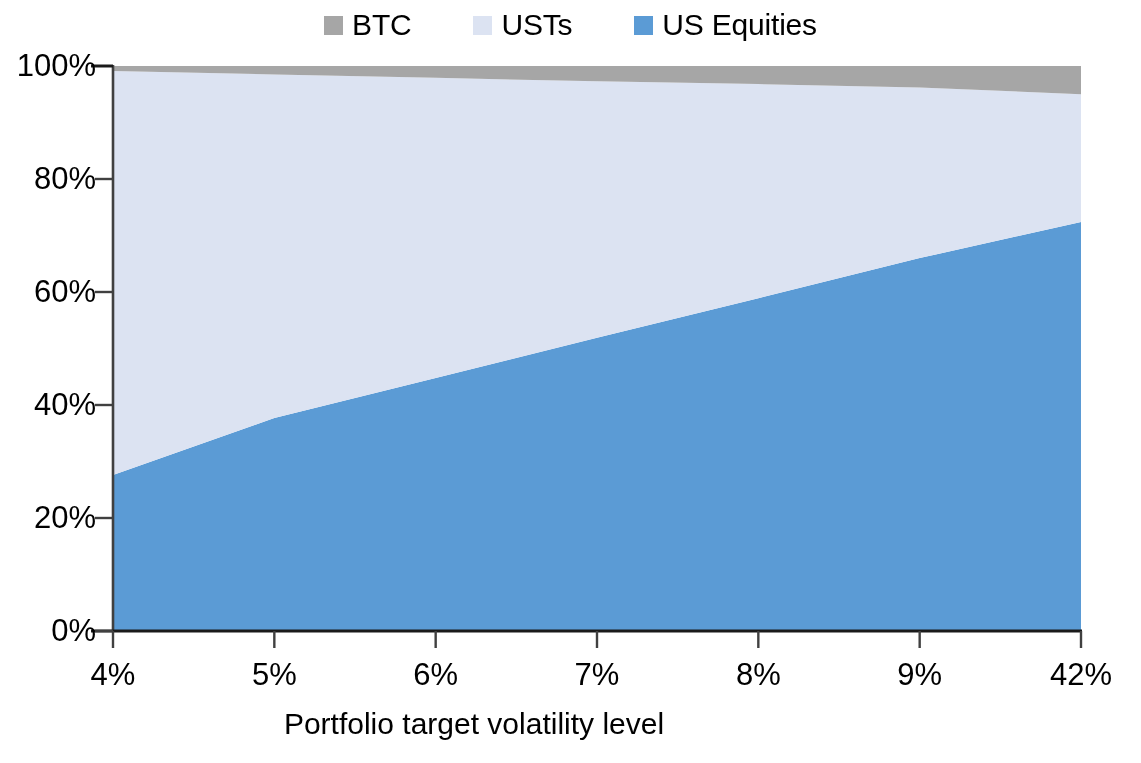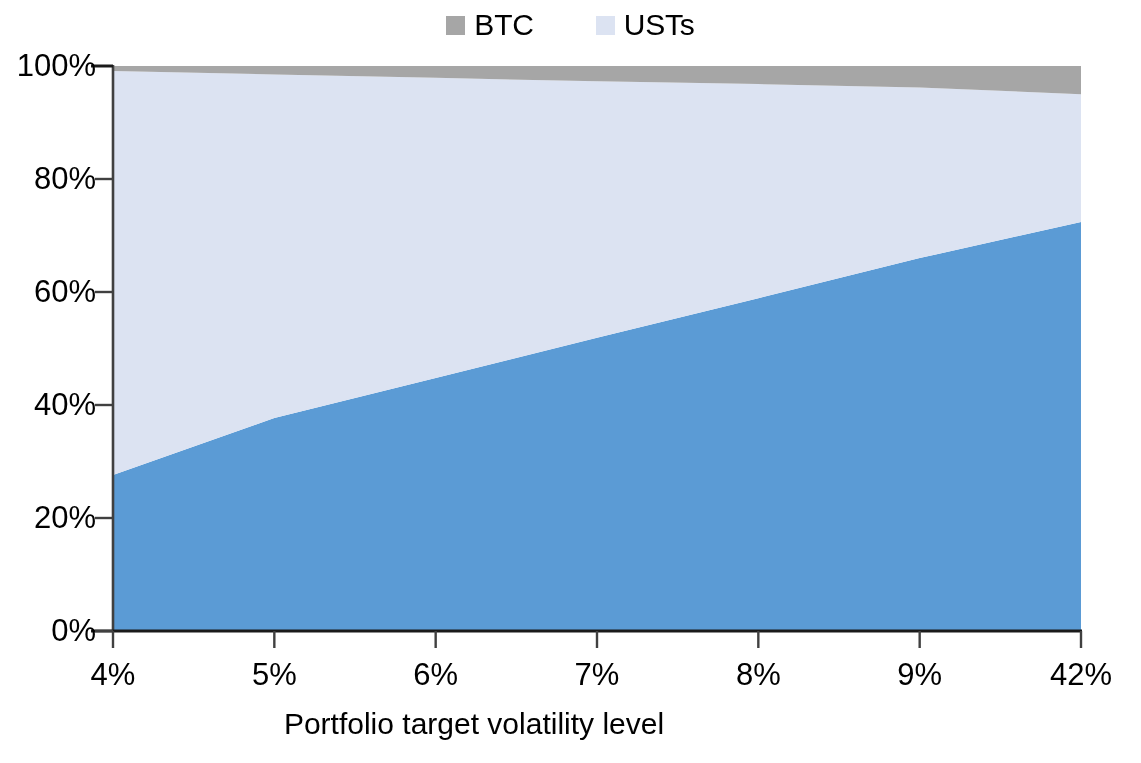--- a/index.html
+++ b/index.html
@@ -109,20 +109,24 @@
 
   <div class="legend">
     <div class="legend-item">
       <span class="legend-swatch" style="background:#A6A6A6"></span>
       <span class="legend-label">BTC</span>
     </div>
     <div class="legend-item">
       <span class="legend-swatch" style="background:#DCE3F2"></span>
       <span class="legend-label">USTs</span>
     </div>
+    <div class="legend-item">
+      <span class="legend-swatch" style="background:#5B9BD5"></span>
+      <span class="legend-label">US Equities</span>
+    </div>
   </div>
 
   <div class="plot-wrap">
     <svg class="plot" viewBox="0 0 1141 763" preserveAspectRatio="none">
 
       <g id="series-layers">
           <polygon points="113,475.05999999999995 274.3333333333333,417.995 435.66666666666663,377.88 597,337.765 758.3333333333333,298.21500000000003 919.6666666666667,258.09999999999997 1081,221.93999999999994 1081,631 919.6666666666667,631 758.3333333333333,631 597,631 435.66666666666663,631 274.3333333333333,631 113,631" fill="#5B9BD5"></polygon>
           <polygon points="113,71.08500000000004 274.3333333333333,74.47500000000002 435.66666666666663,77.8649999999999 597,81.255 758.3333333333333,84.08000000000004 919.6666666666667,87.46999999999991 1081,94.25 1081,221.93999999999994 919.6666666666667,258.09999999999997 758.3333333333333,298.21500000000003 597,337.765 435.66666666666663,377.88 274.3333333333333,417.995 113,475.05999999999995" fill="#DCE3F2"></polygon>
           <polygon points="113,66 274.3333333333333,66 435.66666666666663,66 597,66 758.3333333333333,66 919.6666666666667,66 1081,66 1081,94.25 919.6666666666667,87.46999999999991 758.3333333333333,84.08000000000004 597,81.255 435.66666666666663,77.8649999999999 274.3333333333333,74.47500000000002 113,71.08500000000004" fill="#A6A6A6"></polygon>
         </g>

